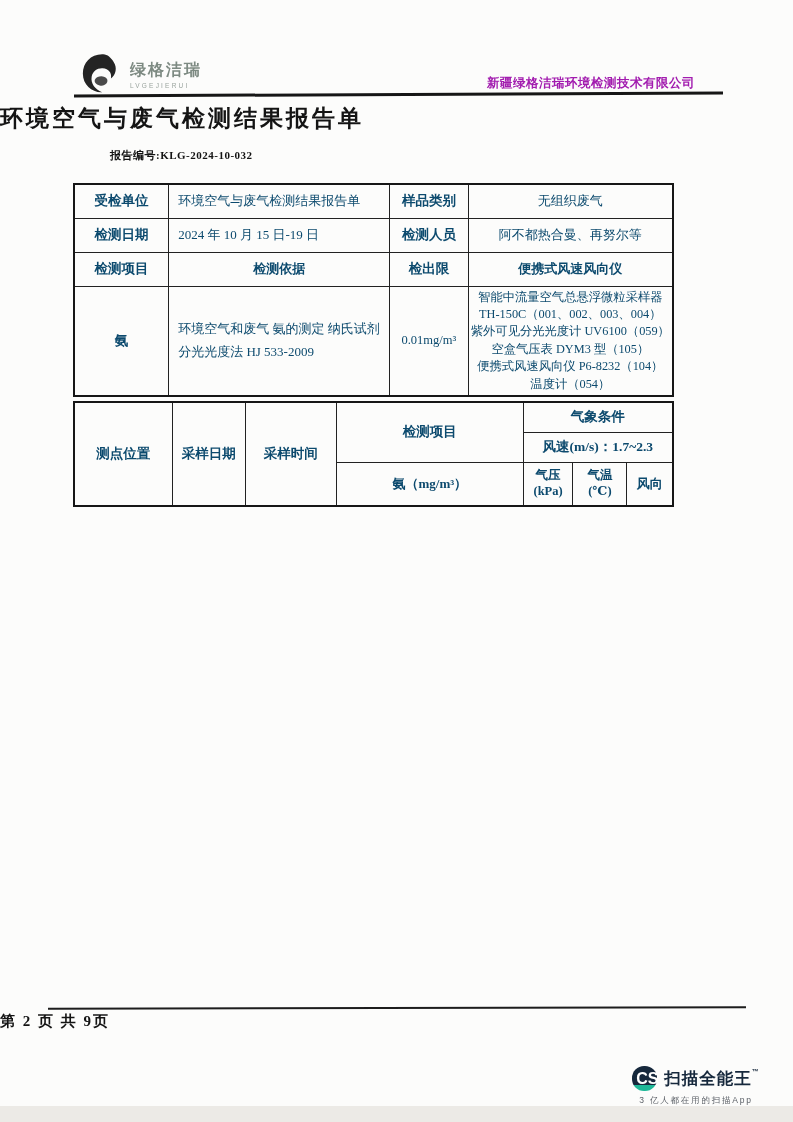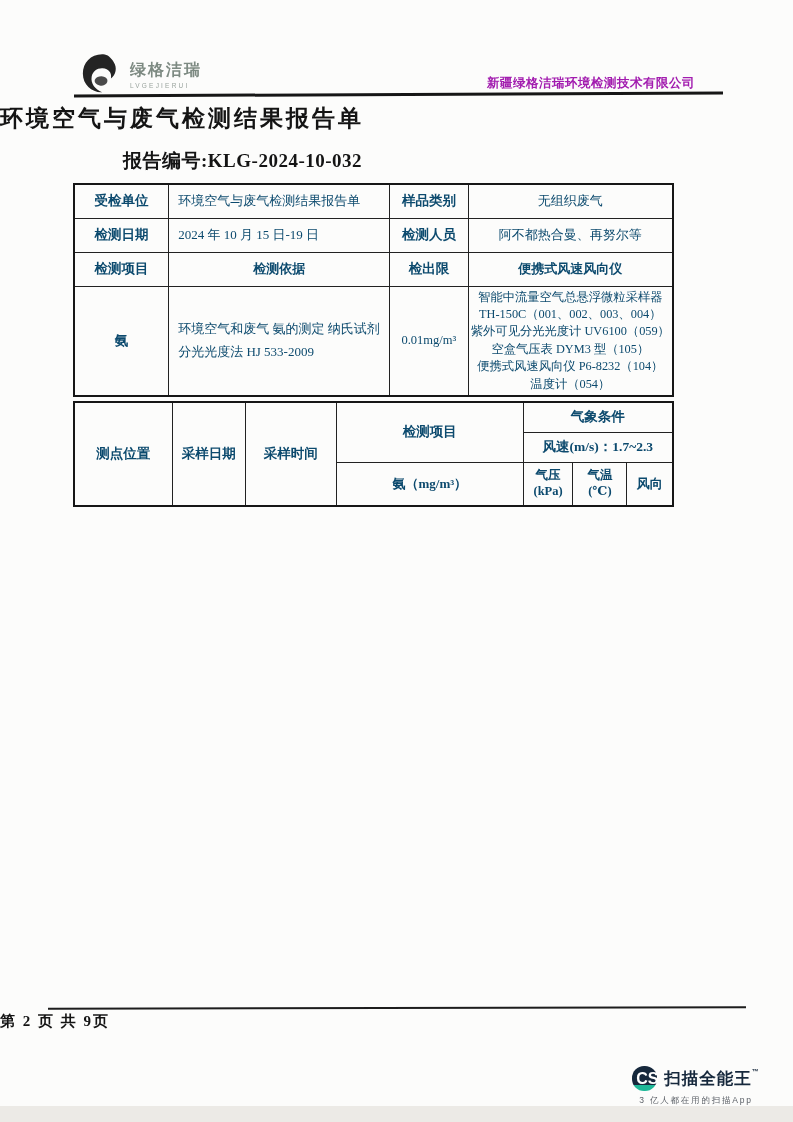--- a/index.html
+++ b/index.html
@@ -32,22 +32,22 @@
   }
   .top-rule {
     position:absolute; top:93px; left:74px; width:649px; height:3px;
     background:#161616; transform:rotate(-0.25deg);
   }
   .doc-title {
     position:absolute; top:103px; left:0; width:100%;
     text-align:left; font-size:23px; font-weight:bold; letter-spacing:3px;
   }
   .report-no {
-    position:absolute; top:148px; left:123px;
-    font-size:19px; font-weight:bold; letter-spacing:0.5px;text-align:right;
+    position:absolute; top:148px; left:110px;
+    font-size:11px; font-weight:bold; letter-spacing:0.5px;text-align:right;
   }
 
   
   .content { position:absolute; top:183px; left:73px; width:601px; }
   table {
     width:100%; border-collapse:collapse; table-layout:fixed;
     border:2.5px solid #161616;
   }
   th, td {
     border:1.3px solid #222; padding:1px 3px;

